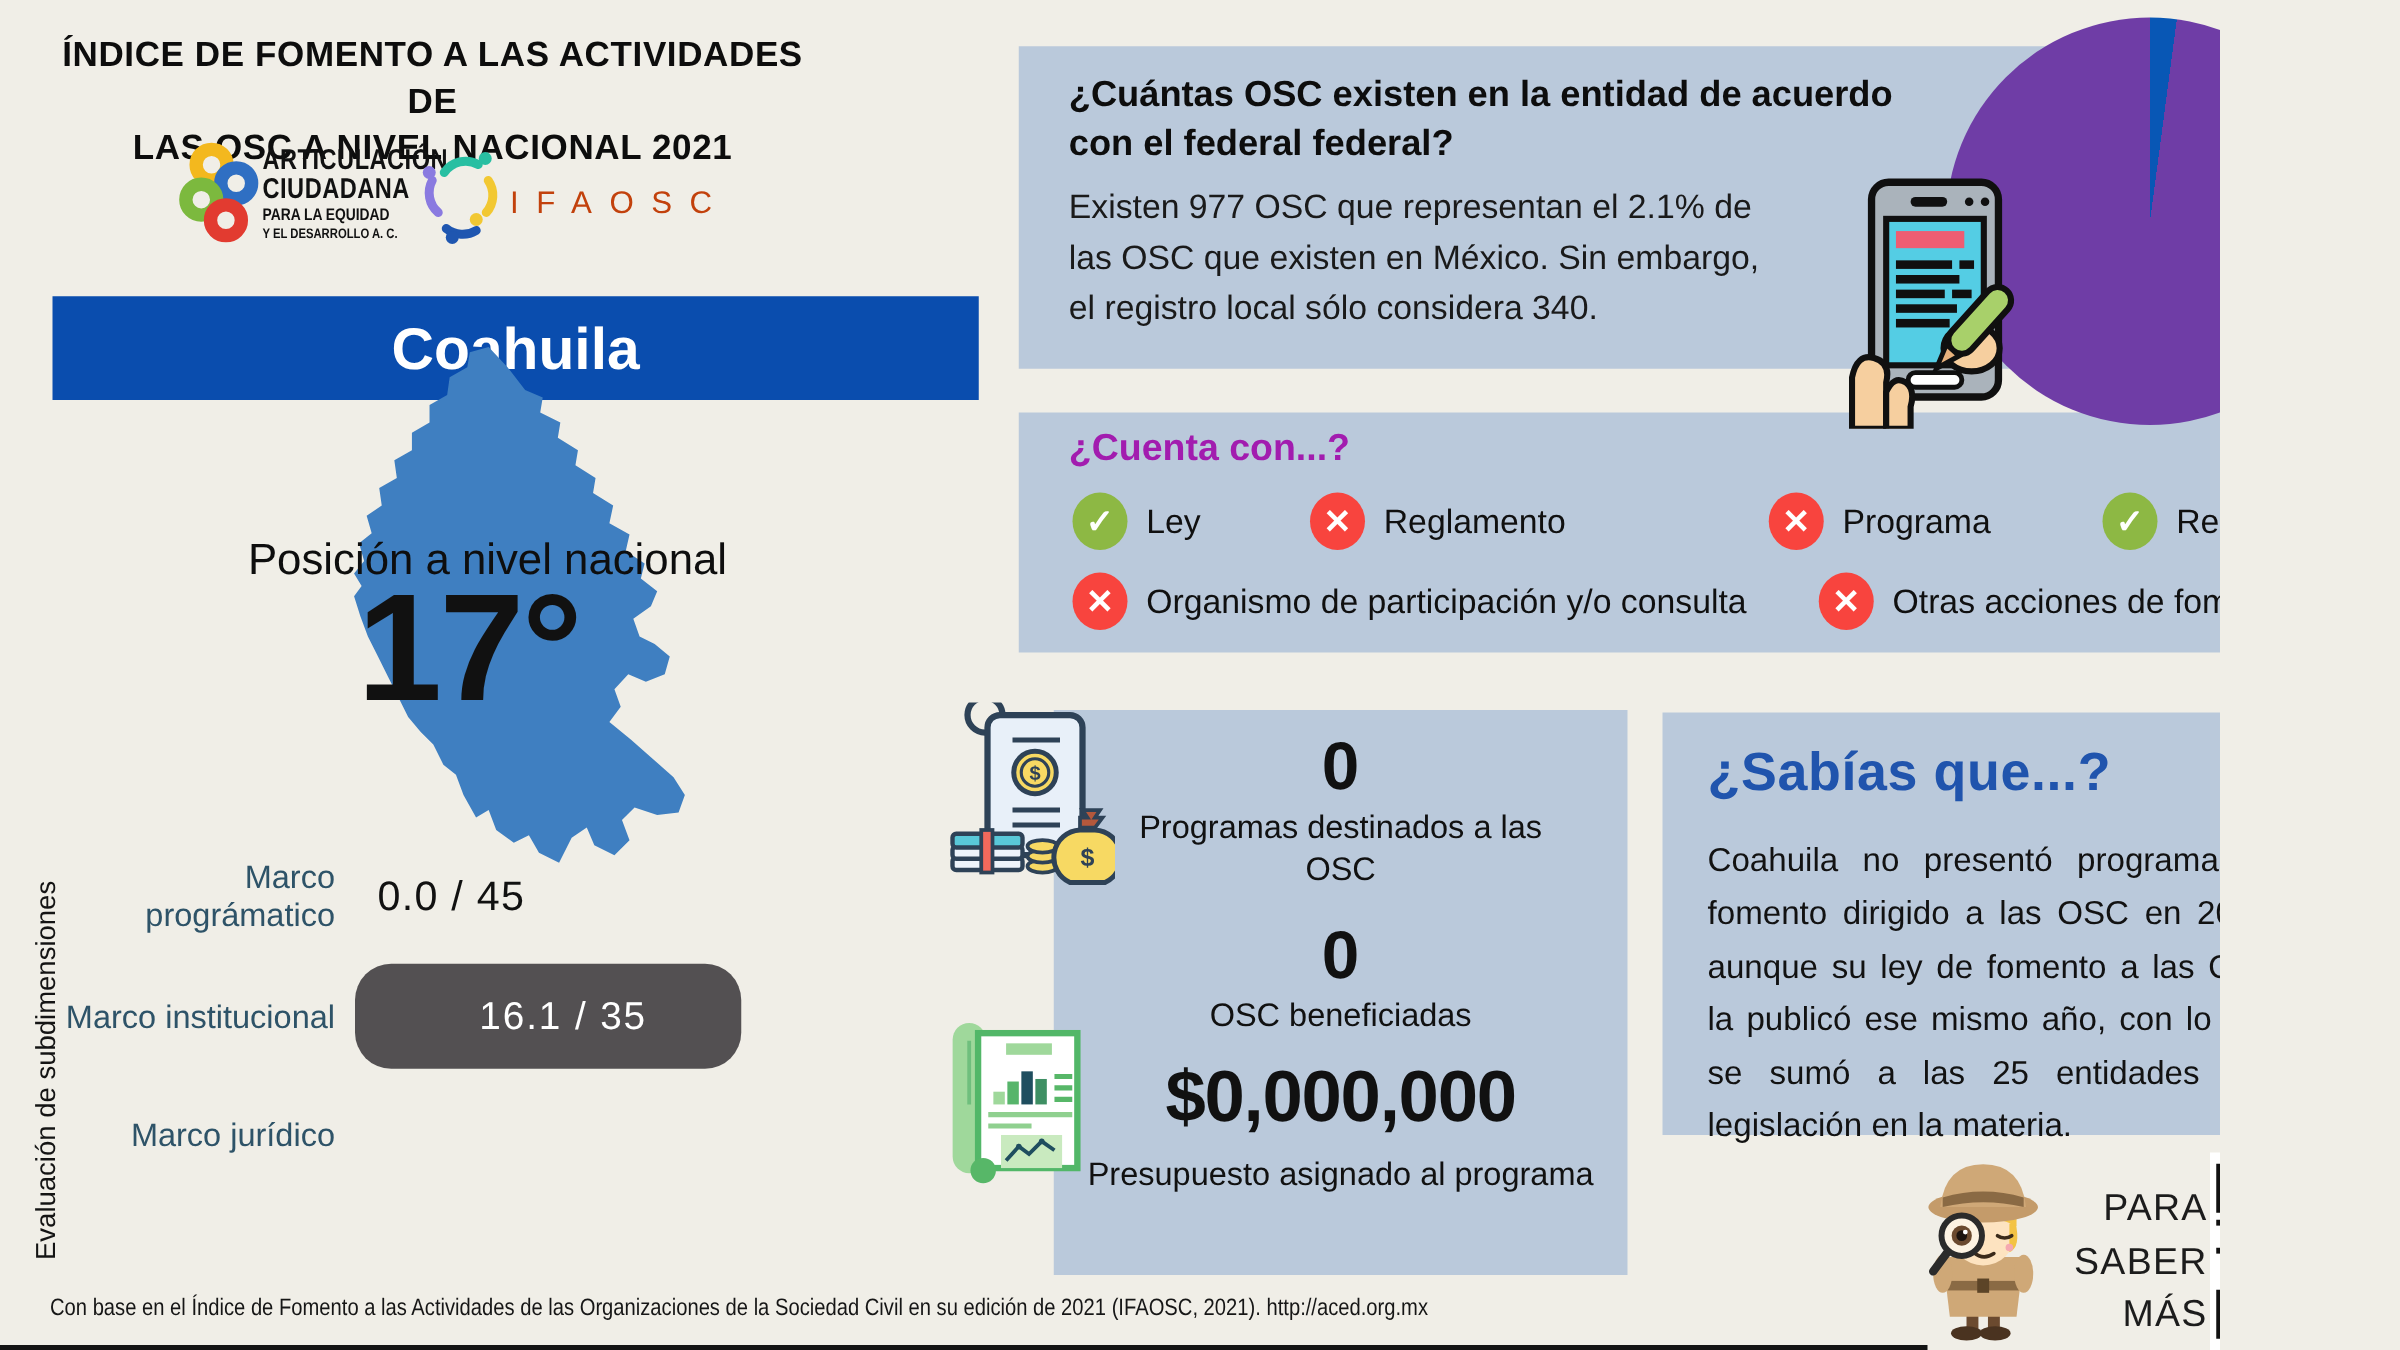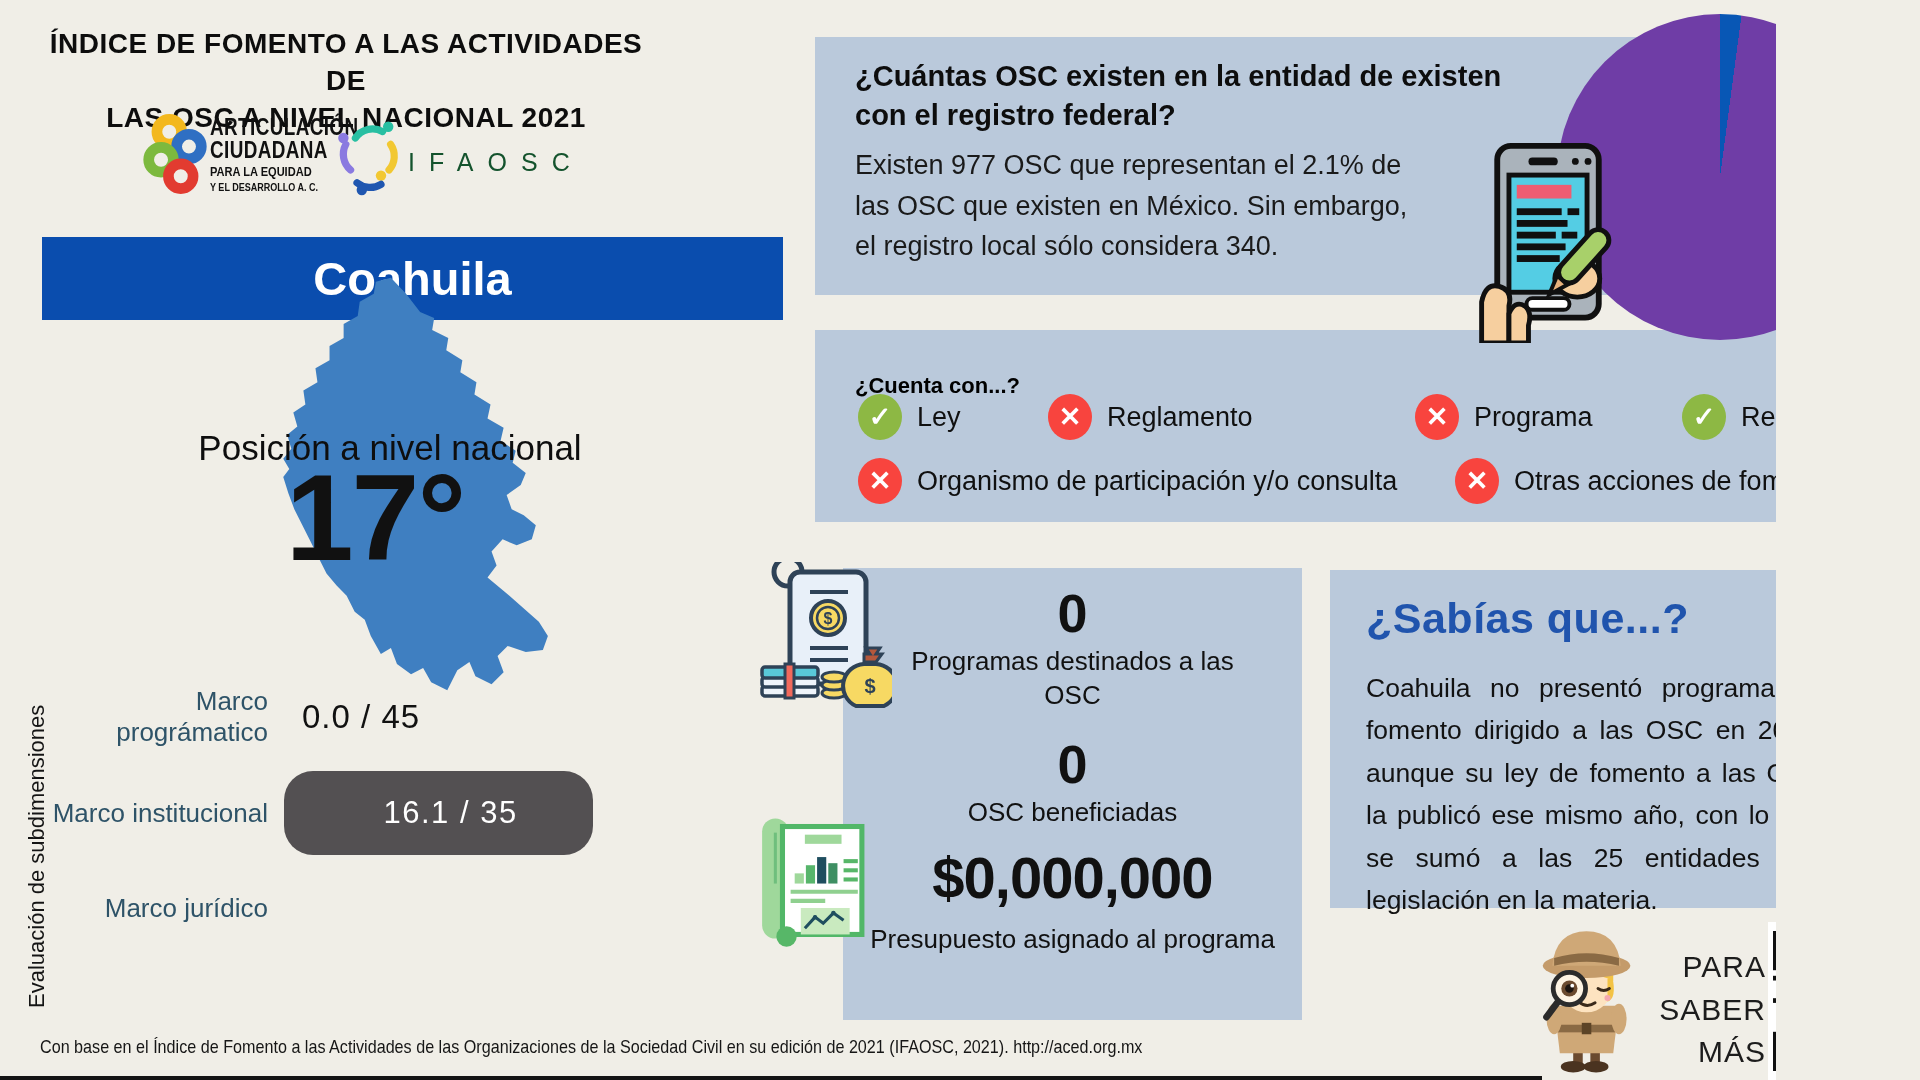--- a/index.html
+++ b/index.html
@@ -7,21 +7,21 @@
          font-family:Liberation Sans, sans-serif;color:#111;padding-left:16px;}
   .abs{position:absolute;}
   
   .main-title{left:36px;top:26px;width:620px;text-align:center;font-weight:bold;
               font-size:28px;line-height:1.32;letter-spacing:.5px;color:#0d0d0d;}
   .aced-text{left:210px;top:116px;transform:scaleX(.82);transform-origin:0 0;line-height:1;}
   .aced-text .l1{font-size:23px;font-weight:bold;letter-spacing:.5px;}
   .aced-text .l2{font-size:23px;font-weight:bold;letter-spacing:.5px;}
   .aced-text .l3{font-size:13.5px;font-weight:bold;margin-top:3px;}
   .aced-text .l4{font-size:11px;font-weight:bold;margin-top:3px;}
-  .ifaosc-text{left:408px;top:148px;font-size:25px;letter-spacing:14px;color:#14532d;}
+  .ifaosc-text{left:408px;top:148px;font-size:25px;letter-spacing:14px;color:#c2410c;}
   .state-banner{left:42px;top:237px;width:741px;height:83px;background:#0a4dae;color:#fff;
                 display:flex;align-items:center;justify-content:center;font-size:47px;font-weight:bold;}
   .pos-label{left:90px;top:428px;width:600px;text-align:center;font-size:35px;color:#0e0e0e;z-index:3;}
   .pos-value{left:250px;top:448px;width:250px;text-align:center;font-size:122px;font-weight:800;z-index:3;
              letter-spacing:-2px;}
   .axis-label{left:24px;top:1008px;transform:rotate(-90deg);transform-origin:0 0;font-size:22px;
               color:#141414;white-space:nowrap;}
   .srow{position:absolute;left:40px;height:84px;display:flex;align-items:center;}
   .slabel{width:228px;text-align:right;color:#2e5368;font-size:26px;margin-right:16px;flex:none;}
   .sbar{height:84px;border-radius:0 14px 14px 0;background:#535052;color:#fff;display:flex;
@@ -30,21 +30,21 @@
   .sbar.empty{background:transparent;color:#111;padding-left:18px;font-size:33px;letter-spacing:1px;}
   
   .panel{position:absolute;background:#bac9db;}
   .registro-panel{left:815px;top:37px;width:1065px;height:258px;}
   .registro-title{position:absolute;left:40px;top:20px;width:705px;font-size:29px;font-weight:bold;
                   line-height:1.35;color:#0d0d0d;}
   .registro-body{position:absolute;left:40px;top:108px;width:565px;font-size:27px;line-height:1.5;color:#1a1a1a;}
   .pie{left:1557px;top:14px;width:326px;height:326px;border-radius:50%;z-index:4;}
   .tablet-illu{left:1478px;top:138px;z-index:5;}
   .cuenta-panel{left:815px;top:330px;width:1065px;height:192px;}
-  .cuenta-title{position:absolute;left:40px;top:12px;font-size:22px;font-weight:bold;color:#000000;margin-top:31px;}
+  .cuenta-title{position:absolute;left:40px;top:12px;font-size:30px;font-weight:bold;color:#a21caf;}
   .citem{position:absolute;display:flex;align-items:center;gap:15px;font-size:27px;color:#101010;}
   .cicon{width:44px;height:46px;border-radius:50%;display:flex;align-items:center;justify-content:center;
          color:#fff;font-size:27px;font-weight:bold;flex:none;}
   .cicon.check{background:#8db844;}
   .cicon.cross{background:#f8443e;}
   .stats-panel{left:843px;top:568px;width:459px;height:452px;text-align:center;}
   .stat-big{font-size:54px;font-weight:800;line-height:1.1;}
   .stat-label{font-size:26px;line-height:1.3;max-width:370px;margin:2px auto 0;}
   .stat-money{font-size:58px;font-weight:800;letter-spacing:-1px;}
   .sabias-panel{left:1330px;top:570px;width:530px;height:338px;box-sizing:border-box;padding:24px 36px;}
@@ -127,21 +127,21 @@
     <div class="slabel">Marco institucional</div>
     <div class="sbar" style="width: 309.12px; border-radius: 29px;">
       <span>16.1 / 35</span>
     </div>
   </div>
   <div class="srow" style="top:866px">
     <div class="slabel">Marco jurídico</div>
   </div>
 
   <div class="panel registro-panel">
-    <div class="registro-title">¿Cuántas OSC existen en la entidad de existen con el registro federal?</div>
+    <div class="registro-title">¿Cuántas OSC existen en la entidad de acuerdo con el federal federal?</div>
     <div class="registro-body">Existen 977 OSC que representan el 2.1% de las OSC que existen en México. Sin embargo, el registro local sólo considera 340.</div>
   </div>
 
   <div class="abs pie" style="background: conic-gradient(rgb(8, 87, 181) 0deg, rgb(8, 87, 181) 7.56deg, rgb(111, 61, 166) 7.56deg, rgb(111, 61, 166) 360deg);"></div>
 
   <svg class="abs tablet-illu" width="140" height="205" viewBox="0 0 140 210">
     <rect x="18" y="8" width="104" height="176" rx="14" fill="#aab3bb" stroke="#101010" stroke-width="6"></rect>
     <rect x="50" y="20" width="30" height="8" rx="4" fill="#101010"></rect>
     <circle cx="98" cy="24" r="3.5" fill="#101010"></circle>
       <circle cx="111" cy="24" r="3.5" fill="#101010"></circle>

